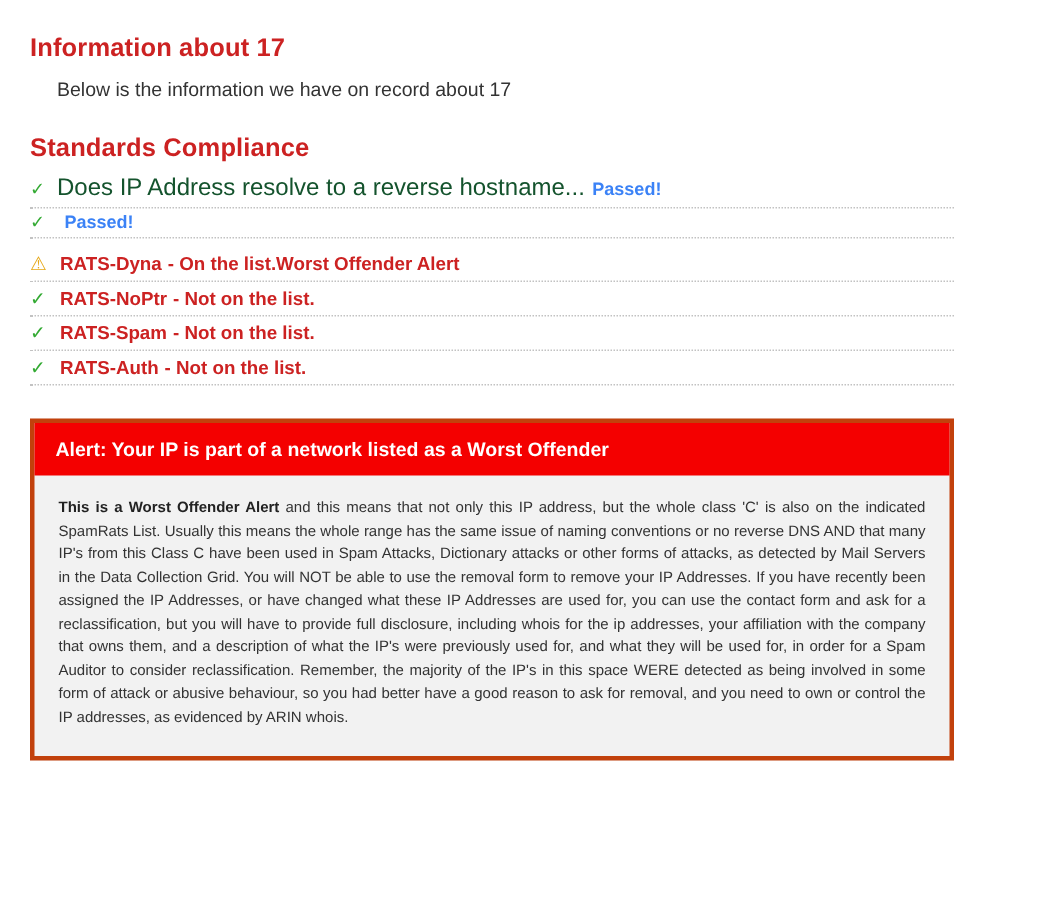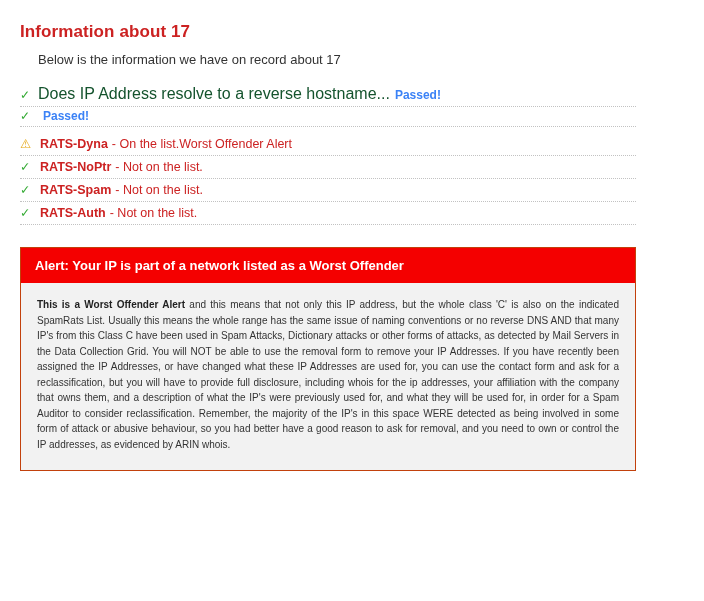--- a/index.html
+++ b/index.html
@@ -77,29 +77,29 @@
     width: 20px;
     flex: 0 0 20px;
   }
   .status-row .name {
     color: #cc2222;
     font-weight: bold;
   }
   .status-row .state {
     color: #cc2222;
     margin-left: 4px;
-    font-weight: normal;
+    font-weight: bold;
   }
   .status-row.alert .name,
   .status-row.alert .state {
     color: #cc2222;
   }
   .alert-box {
     margin: 22px 0 0 0;
-    border: 1px solid #c2410c;
+    border: 3px solid #c2410c;
     background: #f2f2f2;
   }
   .alert-head {
     background: #f40000;
     color: #ffffff;
     font-weight: bold;
     font-size: 13px;
     padding: 10px 14px;
   }
   .alert-body {
@@ -116,20 +116,21 @@
 </style>
 </head>
 <body>
 
 <div class="page">
 
   <h2 class="section-title">Information about 17</h2>
 
   <div class="intro">Below is the information we have on record about 17</div>
 
+  <h2 class="section-title sub">Standards Compliance</h2>
 
   <div class="check-list">
     <div class="check-row">
       <span class="mark ok">✓</span>
       <span class="q">Does IP Address resolve to a reverse hostname...</span>
       <span class="res">Passed!</span>
     </div>
     <div class="check-row">
       <span class="mark ok">✓</span>
       <span class="res">Passed!</span>

